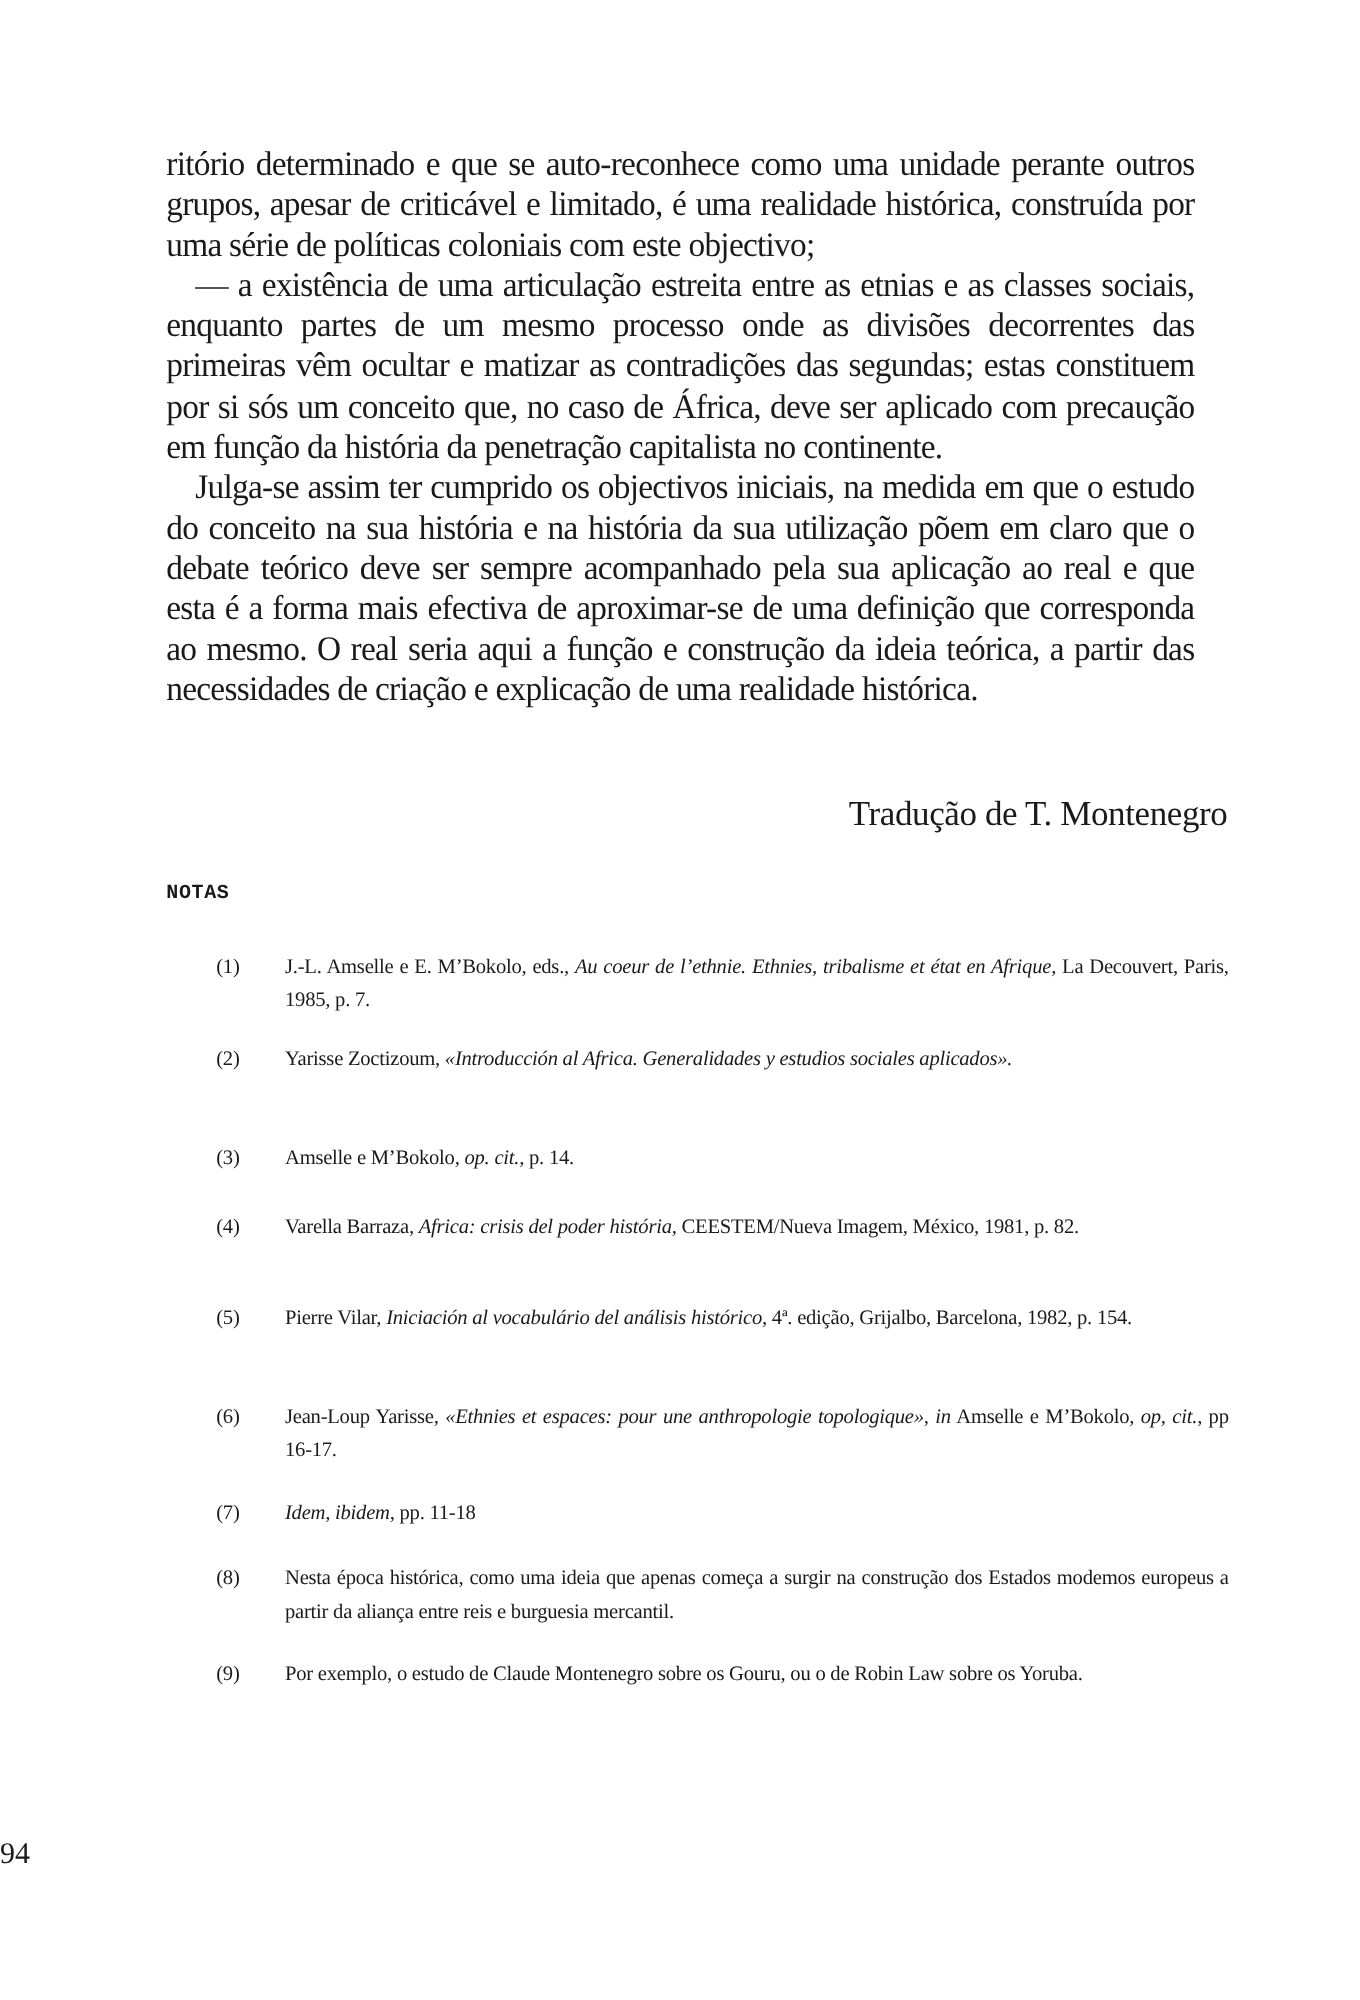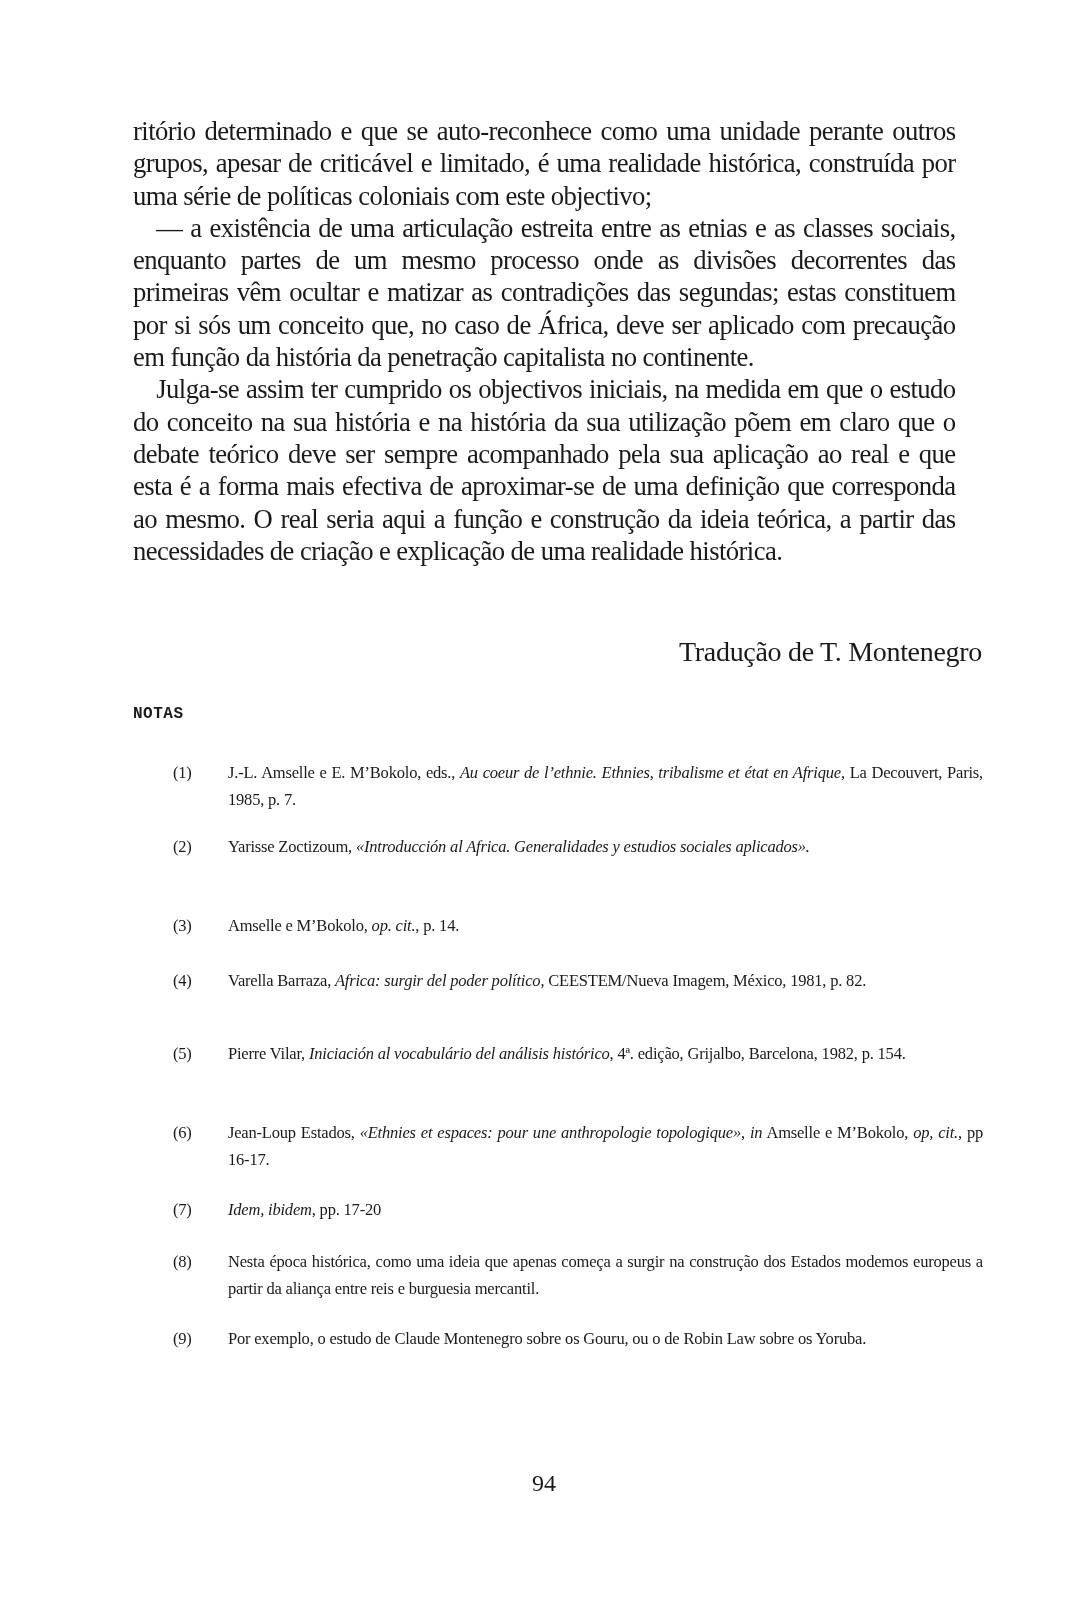--- a/index.html
+++ b/index.html
@@ -25,21 +25,21 @@
     }
     .note {
       position: absolute; left: 173px; width: 810px;
       font-family: "Liberation Serif", serif; font-size: 16.5px; line-height: 27px;
       letter-spacing: -0.2px;
     }
     .note .num { position: absolute; left: 0; top: 0; width: 40px; }
     .note .txt { margin-left: 55px; text-align: justify; }
     .note i { font-style: italic; }
     .page-number {
-      position: absolute; left: 0; width: 1088px; top: 1458px; text-align: center;
+      position: absolute; left: 0; width: 1088px; top: 1458px; text-align: left;
       font-family: "Liberation Serif", serif; font-size: 24px;
     }
   </style>
 </head>
 <body>
 
 <div class="page">
   <div class="body-text">
     <p>ritório determinado e que se auto-reconhece como uma unidade perante outros grupos, apesar de criticável e limitado, é uma realidade histórica, construída por uma série de políticas coloniais com este objectivo;</p>
     <p class="indent">— a existência de uma articulação estreita entre as etnias e as classes sociais, enquanto partes de um mesmo processo onde as divisões decorrentes das primeiras vêm ocultar e matizar as contradições das segundas; estas constituem por si sós um conceito que, no caso de África, deve ser aplicado com precaução em função da história da penetração capitalista no continente.</p>
@@ -58,33 +58,33 @@
       <div class="note" style="top: 821px;">
         <span class="num">(2)</span>
         <div class="txt"><span>Yarisse Zoctizoum, </span><i>«Introducción al Africa. Generalidades y estudios sociales aplicados».</i></div>
       </div>
       <div class="note" style="top: 900px;">
         <span class="num">(3)</span>
         <div class="txt"><span>Amselle e M’Bokolo, </span><i>op. cit.</i><span>, p. 14.</span></div>
       </div>
       <div class="note" style="top: 955px;">
         <span class="num">(4)</span>
-        <div class="txt"><span>Varella Barraza, </span><i>Africa: surgir del poder político</i><span>, CEESTEM/Nueva Imagem, México, 1981, p. 82.</span></div>
+        <div class="txt"><span>Varella Barraza, </span><i>Africa: crisis del poder história</i><span>, CEESTEM/Nueva Imagem, México, 1981, p. 82.</span></div>
       </div>
       <div class="note" style="top: 1028px;">
         <span class="num">(5)</span>
         <div class="txt"><span>Pierre Vilar, </span><i>Iniciación al vocabulário del análisis histórico</i><span>, 4ª. edição, Grijalbo, Barcelona, 1982, p. 154.</span></div>
       </div>
       <div class="note" style="top: 1107px;">
         <span class="num">(6)</span>
-        <div class="txt"><span>Jean-Loup Estados, </span><i>«Ethnies et espaces: pour une anthropologie topologique»</i><span>, </span><i>in</i><span> Amselle e M’Bokolo, </span><i>op, cit.</i><span>, pp 16-17.</span></div>
+        <div class="txt"><span>Jean-Loup Yarisse, </span><i>«Ethnies et espaces: pour une anthropologie topologique»</i><span>, </span><i>in</i><span> Amselle e M’Bokolo, </span><i>op, cit.</i><span>, pp 16-17.</span></div>
       </div>
       <div class="note" style="top: 1184px;">
         <span class="num">(7)</span>
-        <div class="txt"><i>Idem, ibidem</i><span>, pp. 17-20</span></div>
+        <div class="txt"><i>Idem, ibidem</i><span>, pp. 11-18</span></div>
       </div>
       <div class="note" style="top: 1236px;">
         <span class="num">(8)</span>
         <div class="txt"><span>Nesta época histórica, como uma ideia que apenas começa a surgir na construção dos Estados modemos europeus a partir da aliança entre reis e burguesia mercantil.</span></div>
       </div>
       <div class="note" style="top: 1313px;">
         <span class="num">(9)</span>
         <div class="txt"><span>Por exemplo, o estudo de Claude Montenegro sobre os Gouru, ou o de Robin Law sobre os Yoruba.</span></div>
       </div>
     </div>

